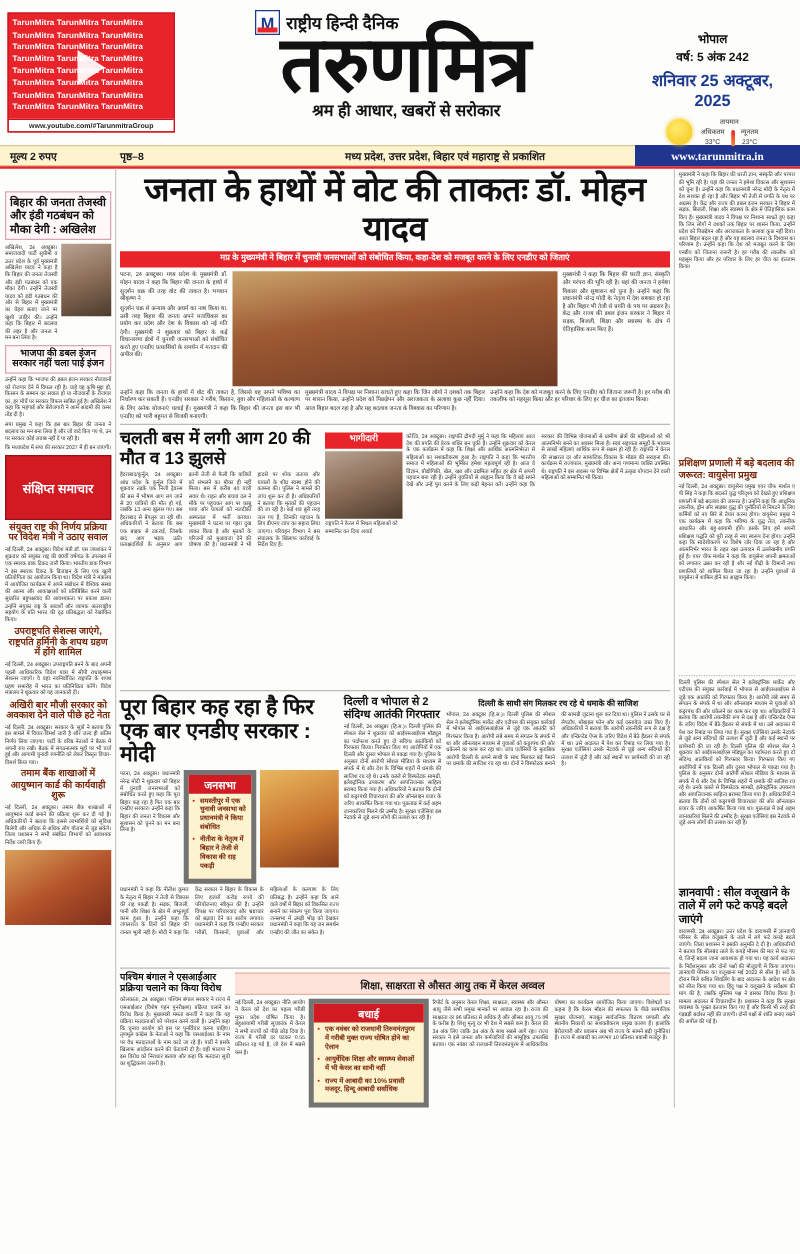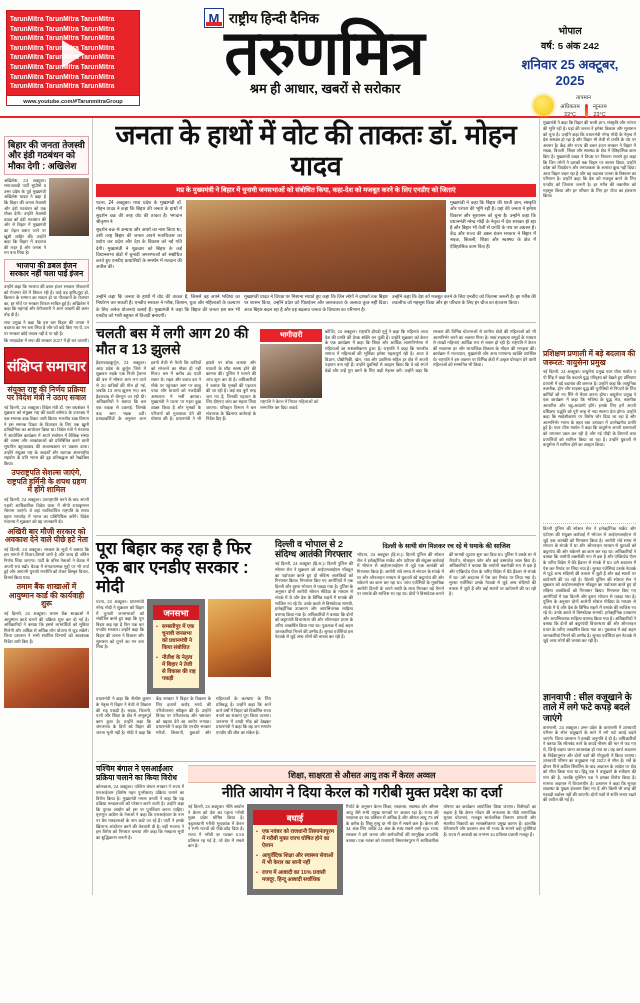--- a/index.html
+++ b/index.html
@@ -100,21 +100,21 @@
   .hl-m   { font-size: 11px; }
   .hl-s   { font-size: 9px; }
   .hl-xs  { font-size: 7.6px; }
 
   .redbar {
     background: #e8242a; color: #fff; font-size: 6.6px; font-weight: bold;
     text-align: center; padding: 2.5px 3px; line-height: 1.25;
   }
   .sec-head-red {
     background: #d21a22; color: #fff; text-align: center; font-weight: bold;
-    font-size: 14px; padding: 8px 0; border: 1px solid #9a0f15;
+    font-size: 10px; padding: 18px 0; border: 1px solid #9a0f15;
   }
   .tint-head {
     background: #fde3d9; color: #1a1a1a; text-align: center; font-weight: bold;
     font-size: 8.2px; padding: 2.5px 0; border-top: 1px solid #e9b3a4; border-bottom: 1px solid #e9b3a4;
   }
   .kicker { font-size: 6.4px; font-weight: bold; text-align: center; color: #111; margin: 2px 0; }
 
   .boxed { border: 1px solid #d9a6b4; background: #fff7f8; padding: 3px; }
   .photo {
     background: linear-gradient(160deg,#8f9aa8,#5d6675 45%,#3e4652);
@@ -122,21 +122,21 @@
   }
   .photo.warm { background: linear-gradient(150deg,#d9a15a,#b4532a 50%,#7d2f1c); }
   .photo.crowd { background: linear-gradient(170deg,#caa26a,#9e5a33 40%,#6e3a23); }
   .photo.person { background: linear-gradient(160deg,#b9a391,#8a6d57 50%,#4b3a2d); }
   .photo.flag { background: linear-gradient(160deg,#e8b861,#c9762f 55%,#8a3d1d); }
   .cap { font-size: 4.2px; color: #333; line-height: 5.4px; padding-top: 1.5px; }
 
   .divider { border-top: 1px solid #bbb; margin: 3px 0; }
   .hairline { border-top: 1px dotted #bbb; margin: 2px 0; }
 
-  .yellowbox { background: #fdf3cf; border: 6px solid #737373; padding: 3px; }
+  .yellowbox { background: #fdf3cf; border: 4px solid #737373; padding: 3px; }
   .yellowbox .bx-head { background:#d21a22; color:#fff; text-align:center; font-size:8.6px; font-weight:bold; padding:1.5px 0; margin:-3px -3px 3px -3px;}
   .bullets { font-size: 5.4px; line-height: 7px; color: #7a2a0c; font-weight: bold; }
   .bullets li { margin-bottom: 3px; list-style: none; position: relative; padding-left: 6px; }
   .bullets li::before { content: "•"; position: absolute; left: 0; color: #d21a22; }
 
   .flex { display: flex; }
   .gap3 { gap: 3px; }
   .gap4 { gap: 4px; }
   .mt2 { margin-top: 2px; } .mt3 { margin-top: 3px; }
 </style>
@@ -188,20 +188,26 @@
             <div class="wx-cell">
               <b>न्यूनतम</b>
               <b>23°C</b>
             </div>
           </div>
         </div>
       </div>
     </div>
   </div>
 
+  <div class="infobar">
+    <div class="price">मूल्य  2 रुपए</div>
+    <div class="pages">पृष्ठ–8</div>
+    <div class="center">मध्य प्रदेश, उत्तर प्रदेश, बिहार एवं महाराष्ट्र से प्रकाशित</div>
+    <div class="web">www.tarunmitra.in</div>
+  </div>
   <div class="redrule"></div>
 
   <div class="content">
 
     <div class="col-left">
 
       <div class="boxed">
         <div class="hl hl-s">बिहार की जनता तेजस्वी और इंडी गठबंधन को मौका देगी : अखिलेश</div>
       </div>
 
@@ -347,21 +353,20 @@
         <div style="width:88px">
           <div class="hl hl-xs">पश्चिम बंगाल ने एसआईआर प्रक्रिया चलाने का किया विरोध</div>
           <div class="body-txt sm mt2">
             <span>कोलकाता, 24 अक्टूबर।</span>
             <span>पश्चिम बंगाल सरकार ने राज्य में एसआईआर (विशेष गहन पुनरीक्षण) प्रक्रिया चलाने का विरोध किया है। मुख्यमंत्री ममता बनर्जी ने कहा कि यह प्रक्रिया मतदाताओं को परेशान करने वाली है। उन्होंने कहा कि चुनाव आयोग को इस पर पुनर्विचार करना चाहिए। तृणमूल कांग्रेस के नेताओं ने कहा कि एसआईआर के नाम पर वैध मतदाताओं के नाम काटे जा रहे हैं। पार्टी ने इसके खिलाफ आंदोलन करने की चेतावनी दी है। वहीं भाजपा ने इस विरोध को निराधार बताया और कहा कि मतदाता सूची का शुद्धिकरण जरूरी है।</span>
           </div>
         </div>
 
         <div style="flex:1">
           <div class="tint-head">शिक्षा, साक्षरता से औसत आयु तक में केरल अव्वल</div>
-          <div class="hl hl-l mt2" style="text-align:center">नीति आयोग ने दिया केरल को गरीबी मुक्त प्रदेश का दर्जा</div>
           <div class="flex gap3 mt3">
             <div class="body-txt sm" style="width:56px">
               <span>नई दिल्ली, 24 अक्टूबर।</span>
               <span>नीति आयोग ने केरल को देश का पहला गरीबी मुक्त प्रदेश घोषित किया है। बहुआयामी गरीबी सूचकांक में केरल ने सभी राज्यों को पीछे छोड़ दिया है। राज्य में गरीबी दर घटकर 0.55 प्रतिशत रह गई है, जो देश में सबसे कम है।</span>
             </div>
             <div class="yellowbox" style="width:96px">
               <div class="bx-head">बधाई</div>
               <ul class="bullets">
                 <li>एक नवंबर को राजधानी तिरुवनंतपुरम में गरीबी मुक्त राज्य घोषित होने का ऐलान</li>
                 <li>आयुर्वेदिक शिक्षा और स्वास्थ्य सेवाओं में भी केरल का सानी नहीं</li>

